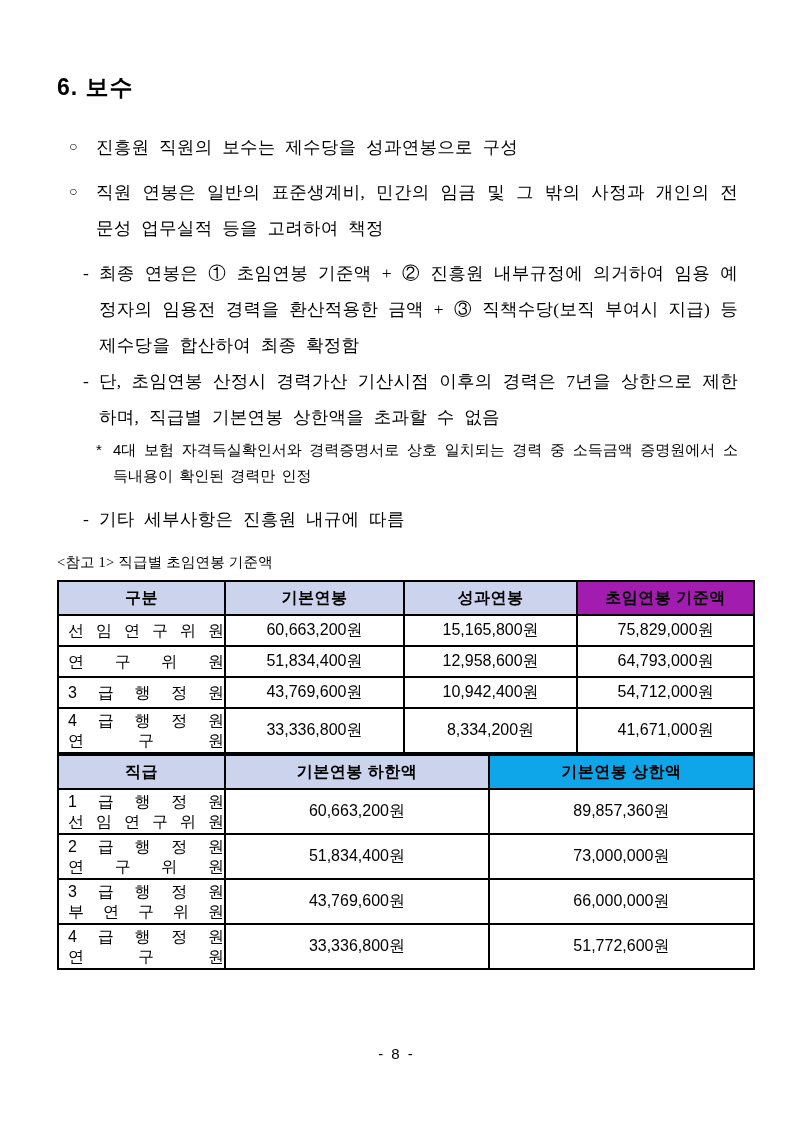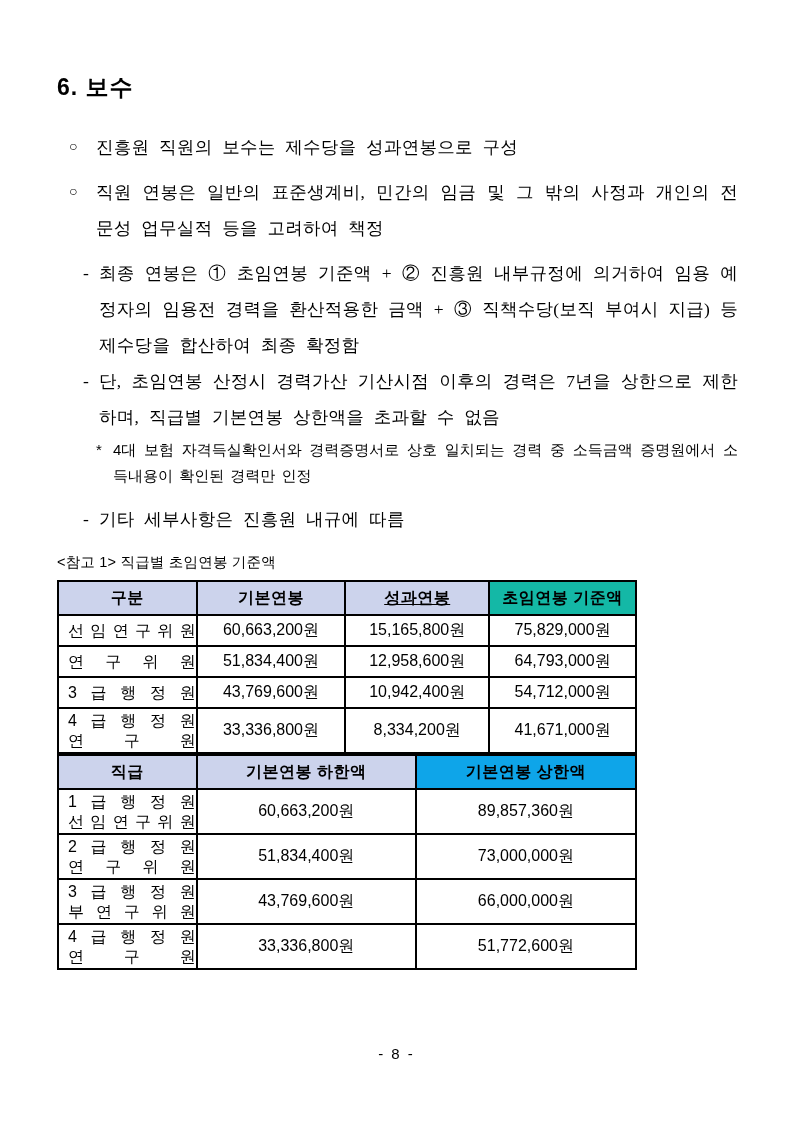--- a/index.html
+++ b/index.html
@@ -39,29 +39,29 @@
     padding-left: 39px;
     font-family: "Liberation Sans", "DejaVu Sans", sans-serif;
     font-size: 15px;
     line-height: 26px;
     letter-spacing: 0px;
     word-spacing: 2px;
     margin: 2px 0 12px 0;
   }
   .note .marker { flex: none; width: 17px; }
   .caption {
-    font-family: Liberation Sans, sans-serif;
+    font-family: Liberation Serif, serif;
     font-size: 14.5px;
     letter-spacing: 0.2px;
     margin: 0 0 8px 0;
   }
   .cap1 { margin-top: 16px; }
   .cap2 { margin-top: 33px; }
   table.tbl {
-    width: 580px;
+    width: 698px;
     border-collapse: collapse;
     table-layout: fixed;
     font-family: "Liberation Sans", "DejaVu Sans", sans-serif;
     font-size: 16px;
   }
   table.tbl th, table.tbl td {
     border: 2px solid #000000;
     padding: 0;
   }
   table.tbl th {
@@ -134,22 +134,22 @@
     <colgroup>
       <col style="width:24%">
         <col style="width:25.7%">
         <col style="width:24.9%">
         <col style="width:25.4%">
     </colgroup>
     <thead>
       <tr>
         <th class="hdr" style="background: rgb(204, 211, 236);">구분</th>
         <th class="hdr" style="background: rgb(204, 211, 236);">기본연봉</th>
-        <th class="hdr" style="background: rgb(204, 211, 236); text-decoration: underline;">성과연봉</th>
-        <th class="hdr" style="background: #14b8a6;">초임연봉 기준액</th>
+        <th class="hdr" style="background: rgb(204, 211, 236);">성과연봉</th>
+        <th class="hdr" style="background: #a21caf;">초임연봉 기준액</th>
       </tr>
     </thead>
     <tbody>
       <tr class="single">
         <td class="grade">
             <div class="gl">선 임 연 구 위 원</div>
           </td>
         <td class="num">60,663,200원</td>
         <td class="num">15,165,800원</td>
         <td class="num">75,829,000원</td>

